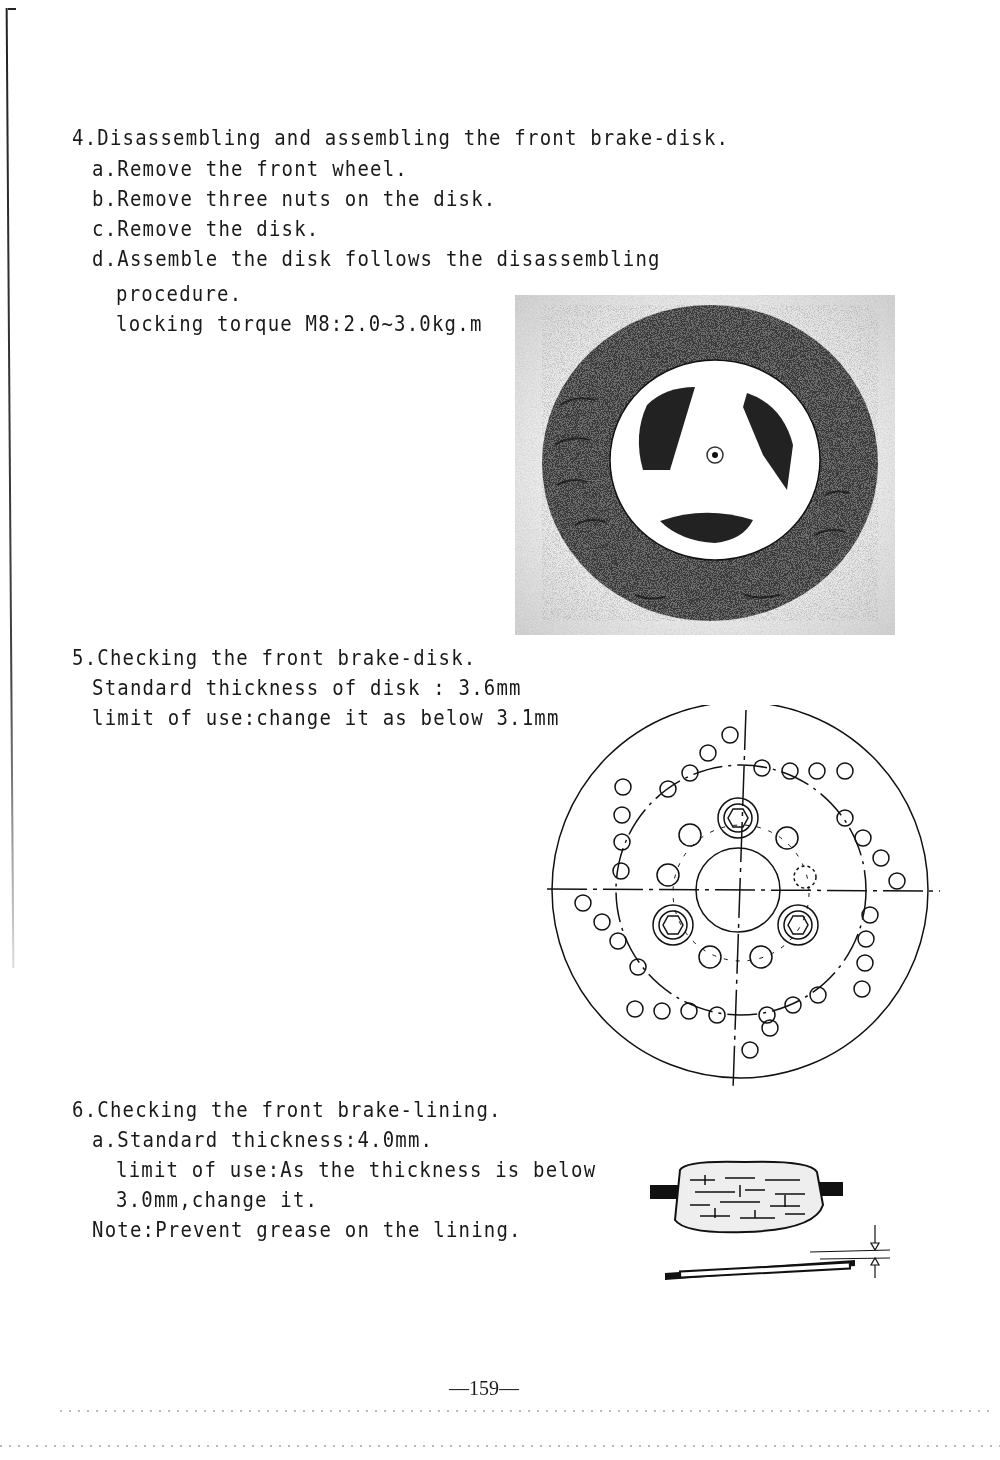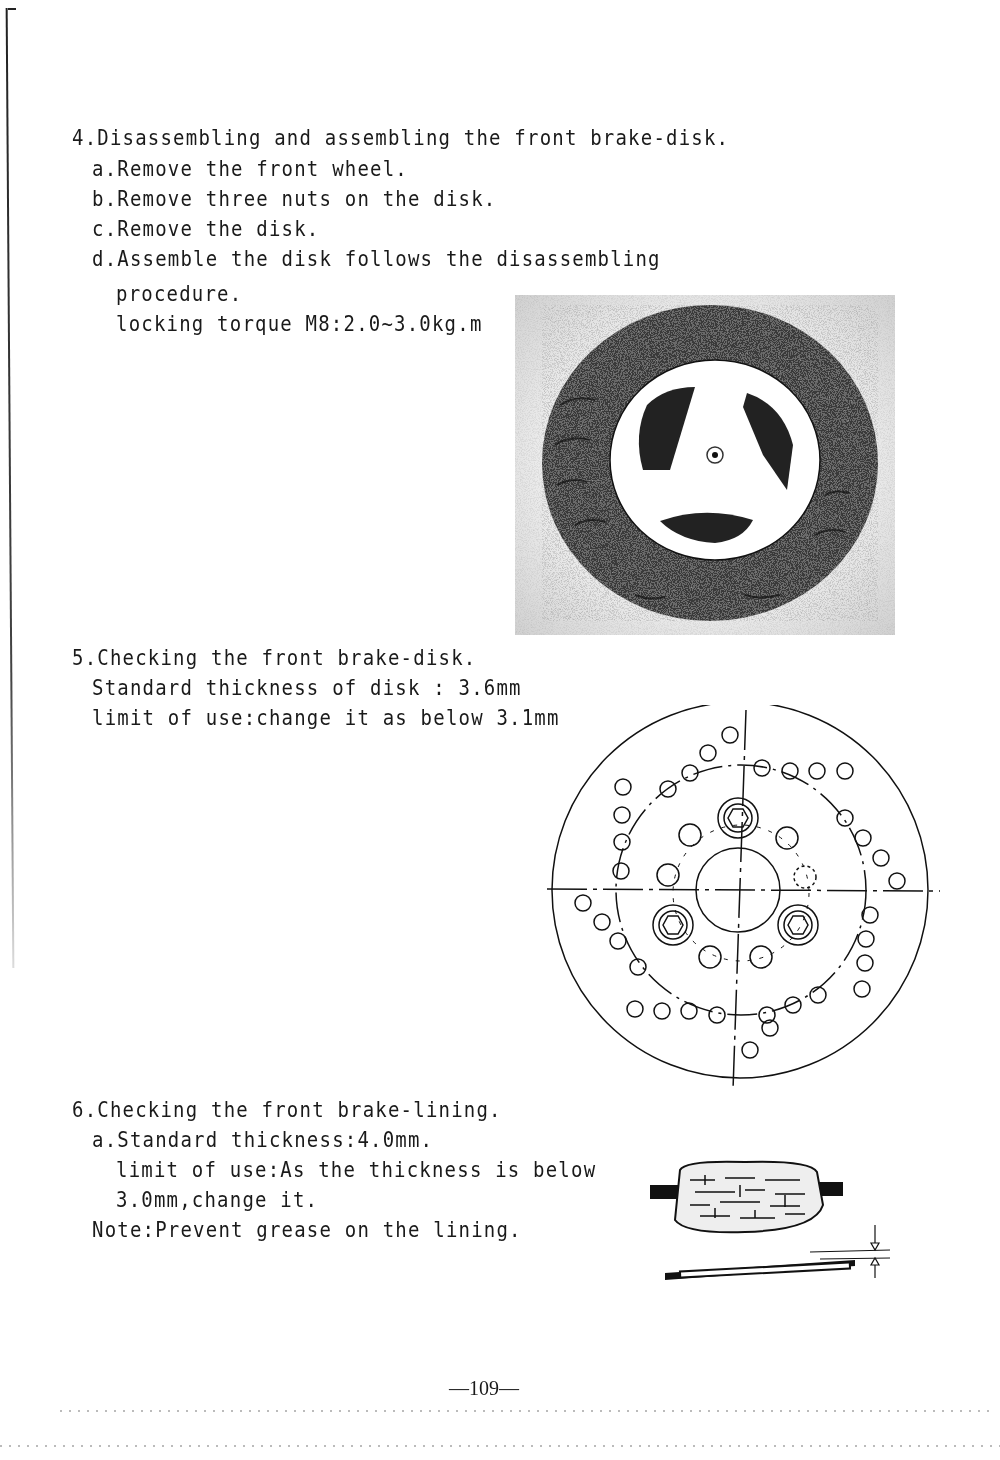--- a/index.html
+++ b/index.html
@@ -178,17 +178,17 @@
       <line x1="175" y1="109" x2="245" y2="108" stroke="#111" stroke-width="1"></line>
     </g>
     <g stroke="#111" stroke-width="1.2" fill="none">
       <line x1="230" y1="75" x2="230" y2="100"></line>
       <polygon points="226,93 234,93 230,100" fill="#fff"></polygon>
       <line x1="230" y1="108" x2="230" y2="128"></line>
       <polygon points="226,115 234,115 230,108" fill="#fff"></polygon>
     </g>
   </svg>
 
-  <div class="page-number">—109—</div>
+  <div class="page-number">—159—</div>
 
   <div class="scan-dots" style="left:60px; top:1410px; width:930px;"></div>
   <div class="scan-dots" style="left:0px; top:1445px; width:1000px;"></div>
 </div>
 
 </body></html>

